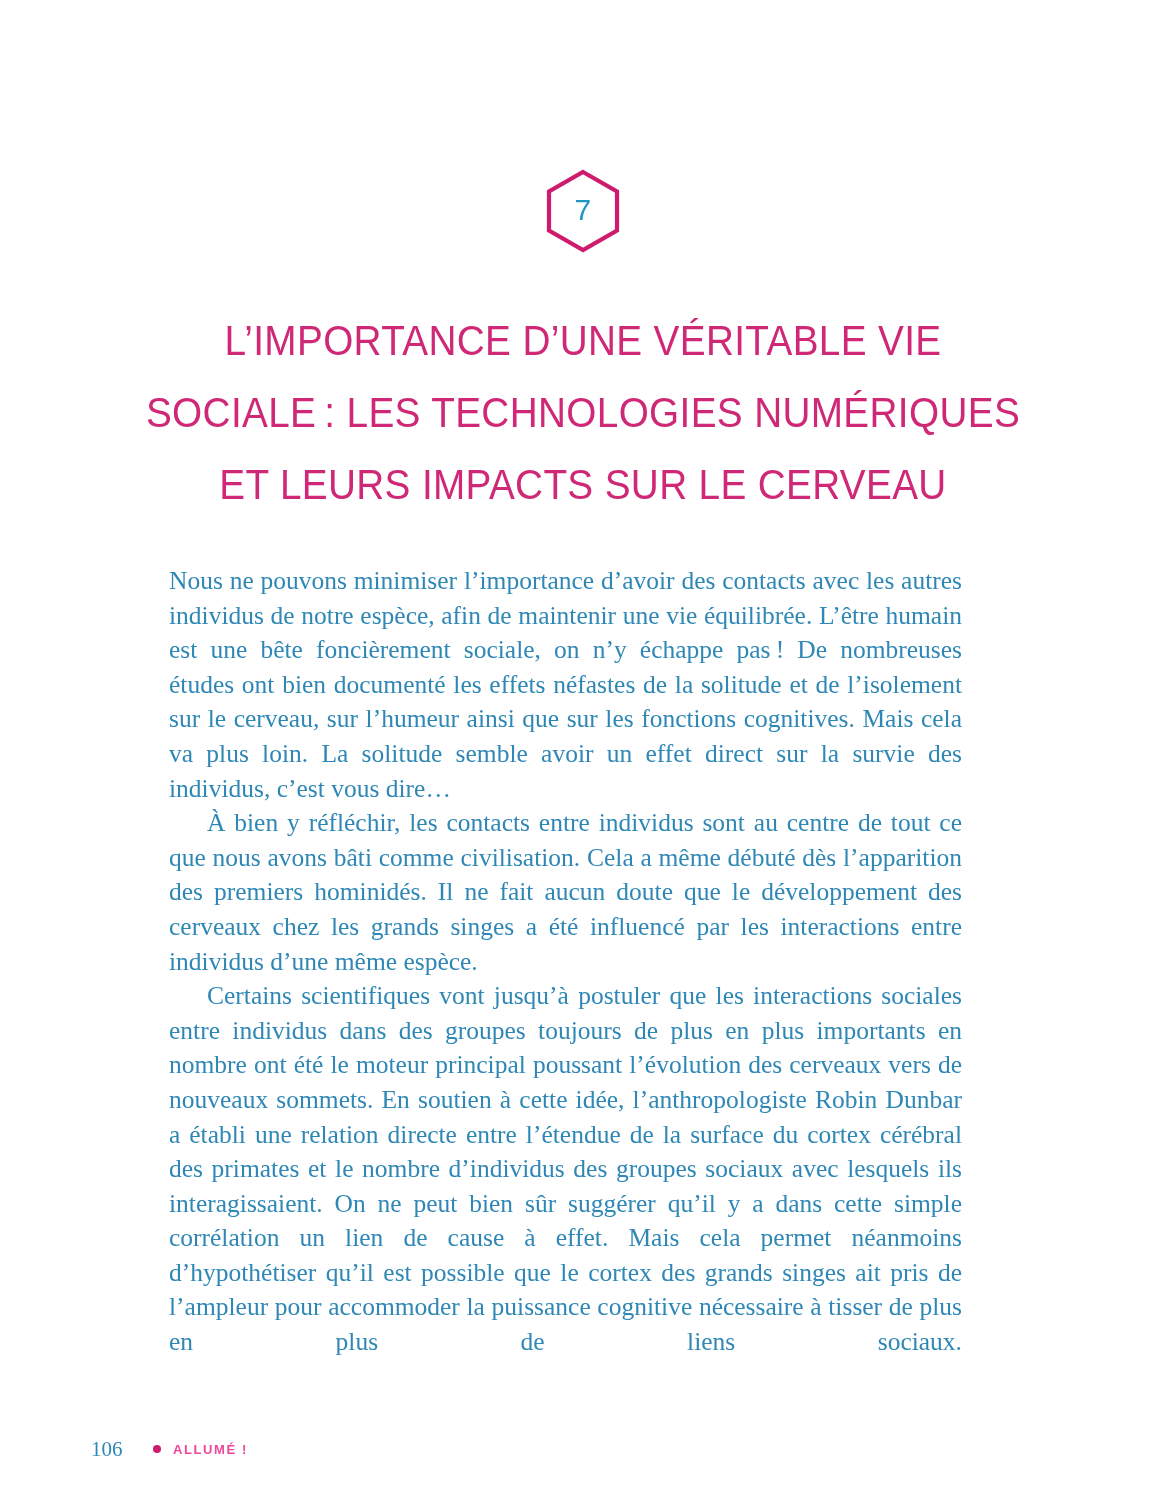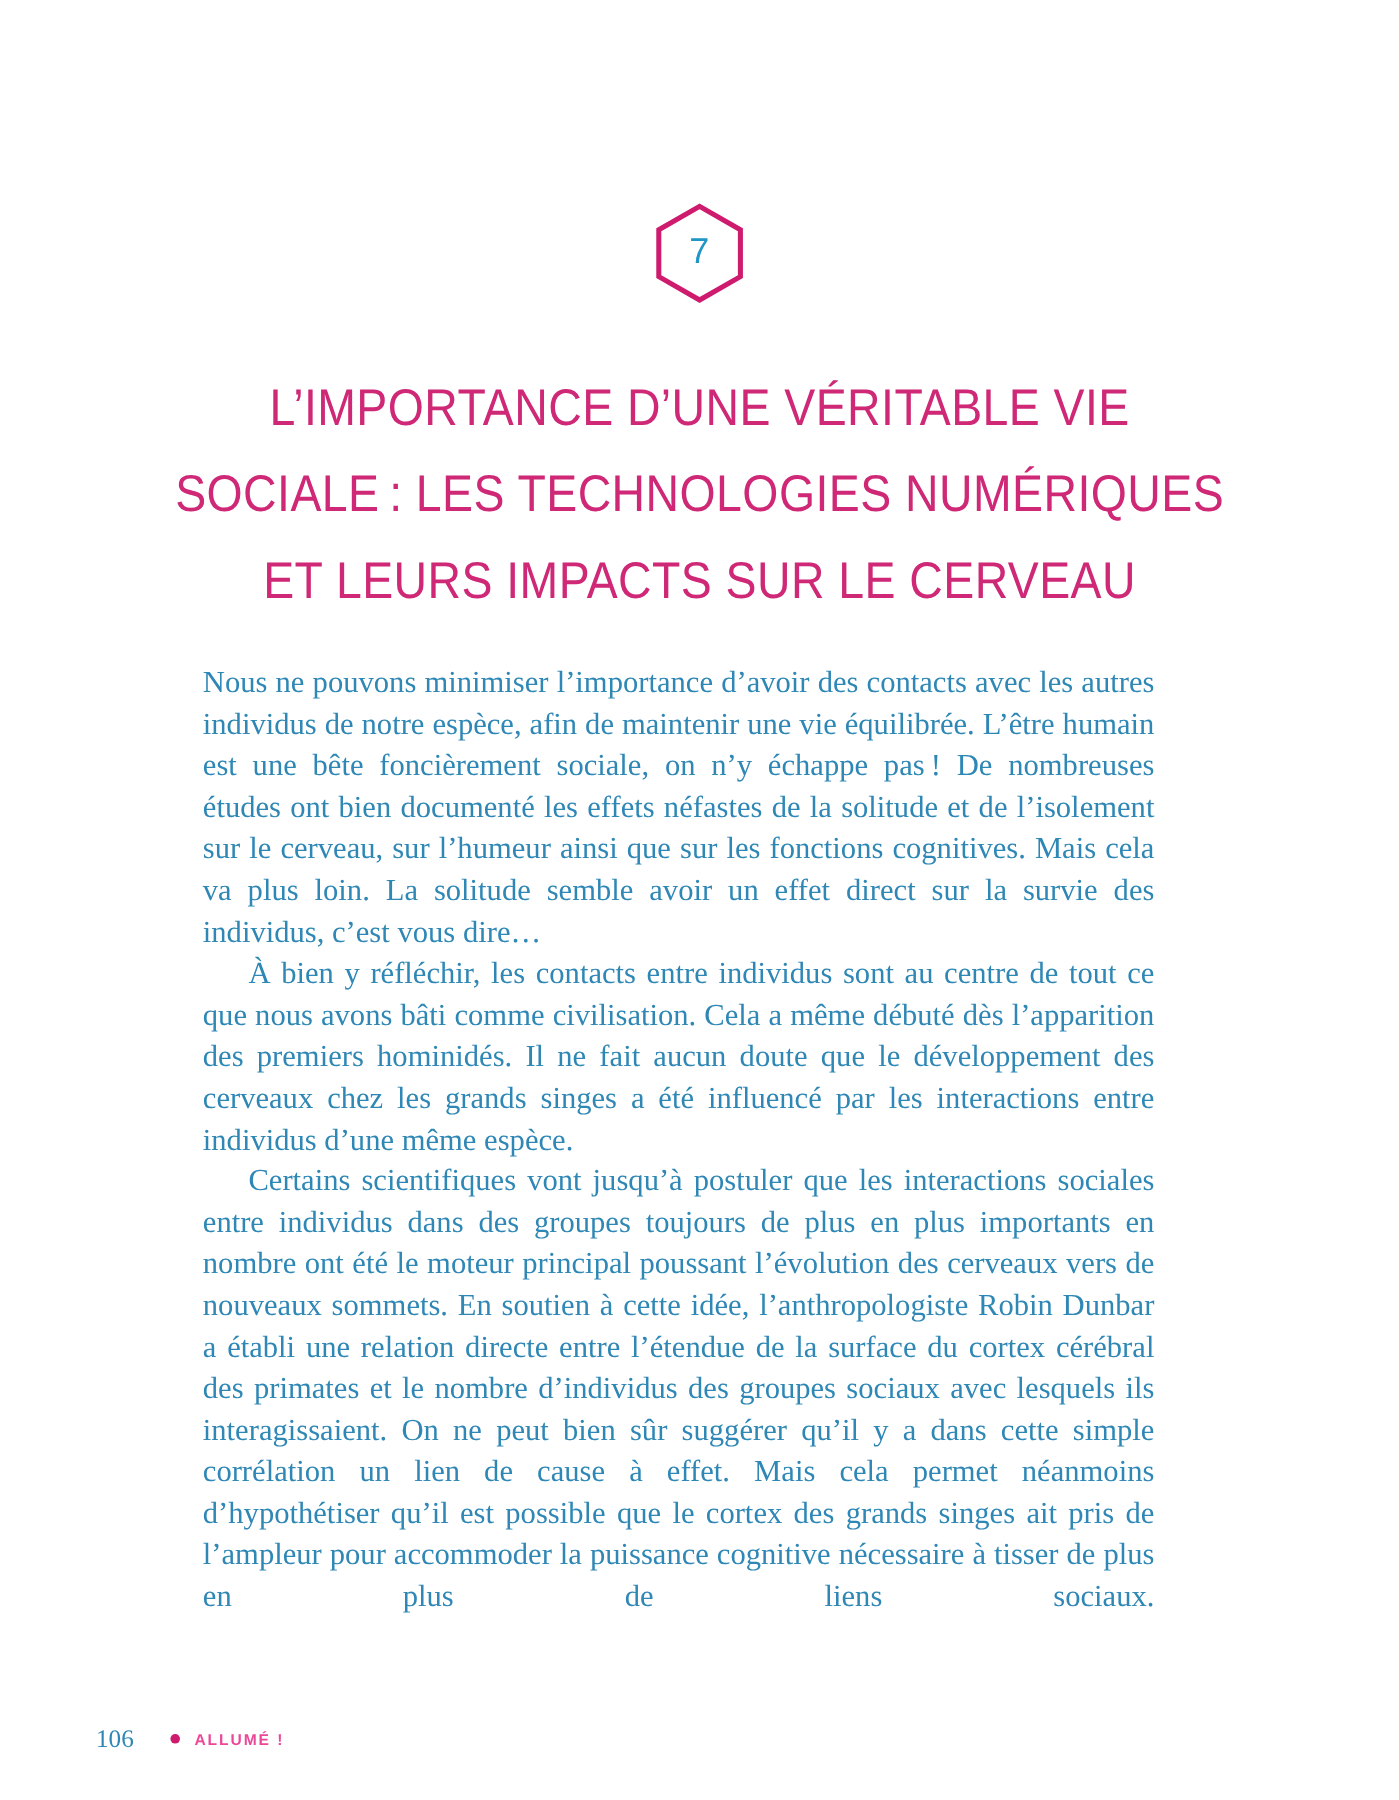--- a/index.html
+++ b/index.html
@@ -69,21 +69,21 @@
     transform-origin: 50% 0;
   }
   .chapter-title .tline {
     display: block;
     white-space: nowrap;
   }
 
   
   .body-copy {
     position: absolute;
-    top: 552px;
+    top: 564px;
     left: 169px;
     width: 793px;
     color: #2E87B5;
     font-family: "Liberation Serif", "DejaVu Serif", serif;
     font-size: 25.5px;
     line-height: 34.6px;
     text-align: justify;
     text-justify: inter-word;
     -webkit-hyphens: manual;
     hyphens: manual;
@@ -94,21 +94,21 @@
   .body-copy p + p {
     text-indent: 38px;
   }
   .body-copy p.last-line-full {
     text-align-last: justify;
   }
 
   
   .footer {
     position: absolute;
-    left: 80px;
+    left: 91px;
     bottom: 40px;
     display: flex;
     align-items: center;
     height: 22px;
   }
   .folio {
     font-family: "Liberation Serif", "DejaVu Serif", serif;
     font-size: 21px;
     color: #2E87B5;
     line-height: 1;

